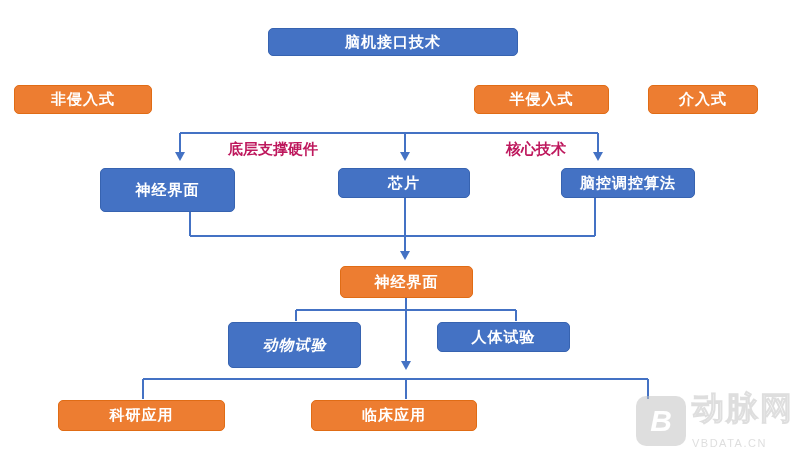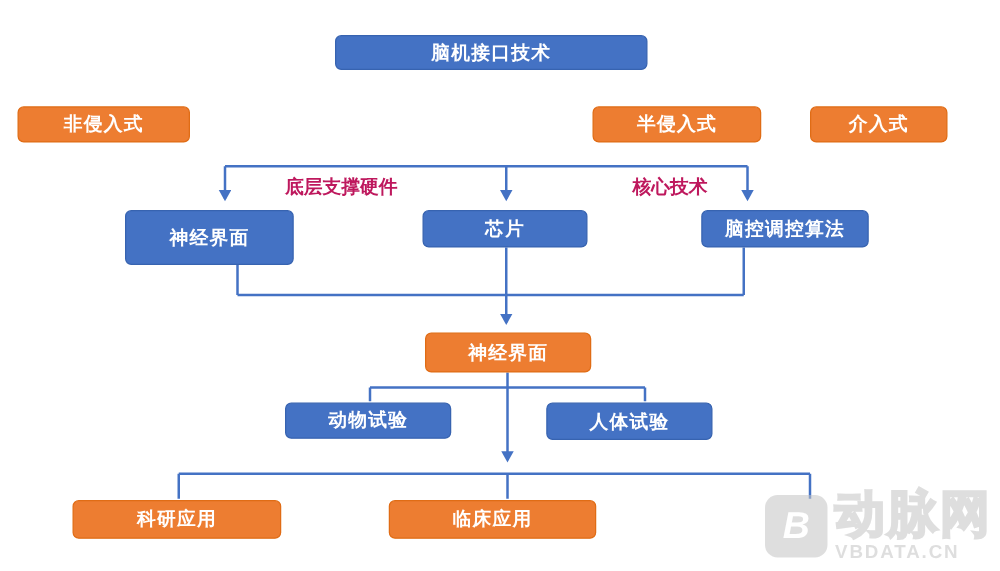--- a/index.html
+++ b/index.html
@@ -25,25 +25,25 @@
     position:absolute;right:6px;bottom:8px;display:flex;align-items:center;
     opacity:0.55;pointer-events:none;
   }
   .wm-logo{
     width:50px;height:50px;background:var(--watermark);border-radius:10px;
     display:flex;align-items:center;justify-content:center;
     color:#ffffff;font-size:30px;font-weight:bold;font-style:italic;margin-right:6px;
   }
   .wm-col{display:flex;flex-direction:column;align-items:flex-start;line-height:1;}
   .wm-cn{
-    font-size:40px;font-weight:bold;color:transparent;letter-spacing:2px;
+    font-size:32px;font-weight:normal;color:transparent;letter-spacing:2px;
     -webkit-text-stroke:2px var(--watermark);
   }
   .wm-url{
-    font-size:15px;font-weight:bold;color:var(--watermark);letter-spacing:1.5px;margin-top:2px;
+    font-size:11px;font-weight:normal;color:var(--watermark);letter-spacing:1.5px;margin-top:14px;
   }
 </style>
 </head>
 <body>
 
 <div class="stage">
 
   <svg class="connectors" viewBox="0 0 800 457">
     <defs>
       <marker id="arw" markerUnits="userSpaceOnUse" markerWidth="11" markerHeight="11" refX="7" refY="5" orient="auto">
@@ -81,21 +81,21 @@
 
   <span class="group-label" style="left:228px;top:140px;">底层支撑硬件</span>
   <span class="group-label" style="left:506px;top:140px;">核心技术</span>
 
   <div class="node blue" style="left:100px;top:168px;width:135px;height:44px;">神经界面</div>
   <div class="node blue" style="left:338px;top:168px;width:132px;height:30px;">芯片</div>
   <div class="node blue" style="left:561px;top:168px;width:134px;height:30px;">脑控调控算法</div>
 
   <div class="node orange" style="left:340px;top:266px;width:133px;height:32px;">神经界面</div>
 
-  <div class="node blue" style="left:228px;top:322px;width:133px;height:29px;">动物试验</div>
+  <div class="node blue" style="left:228px;top:322px;width:133px;height:46px;font-style:italic;">动物试验</div>
   <div class="node blue" style="left:437px;top:322px;width:133px;height:30px;">人体试验</div>
 
   <div class="node orange" style="left:58px;top:400px;width:167px;height:31px;">科研应用</div>
   <div class="node orange" style="left:311px;top:400px;width:166px;height:31px;">临床应用</div>
 
   <div class="watermark">
     <div class="wm-logo">B</div>
     <div class="wm-col">
       <span class="wm-cn">动脉网</span>
       <span class="wm-url">VBDATA.CN</span>

